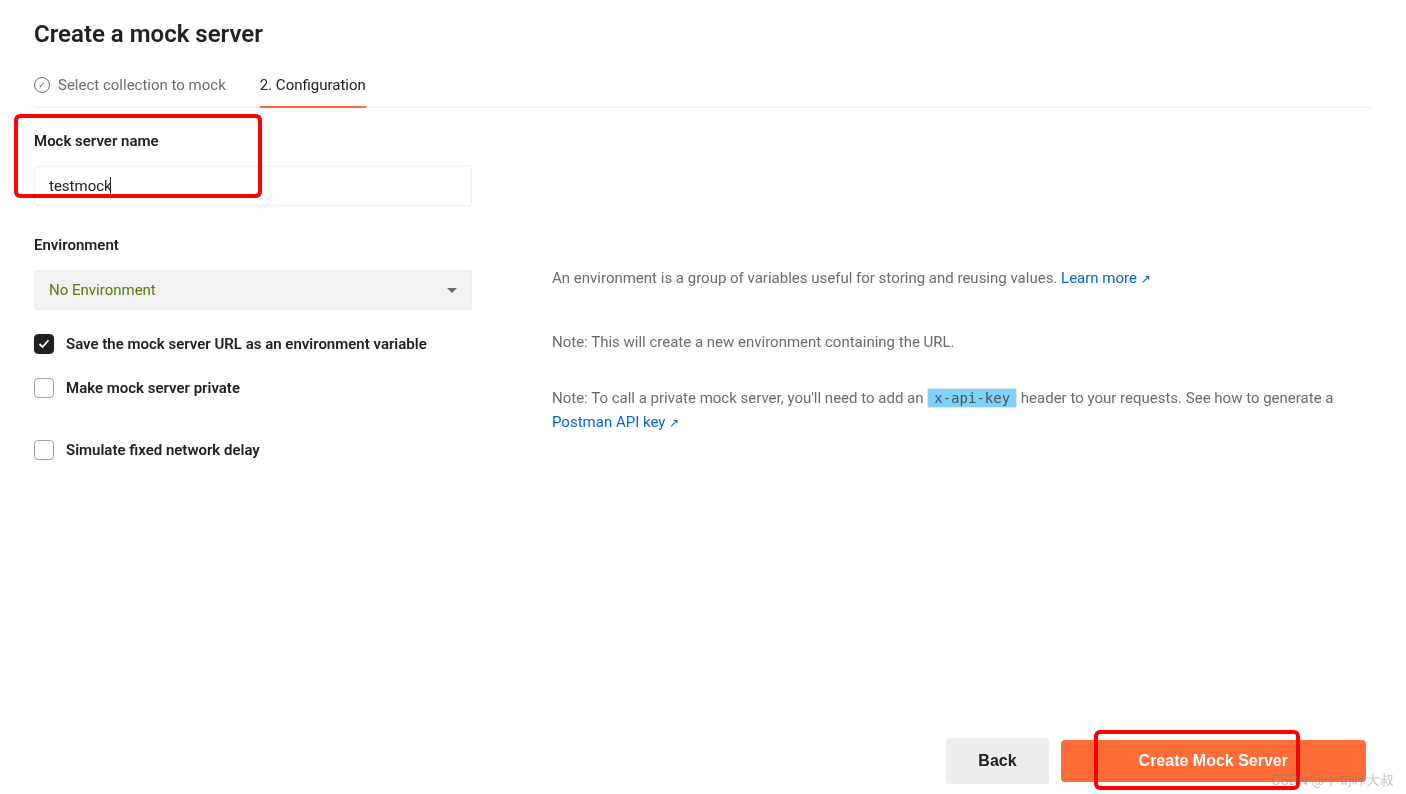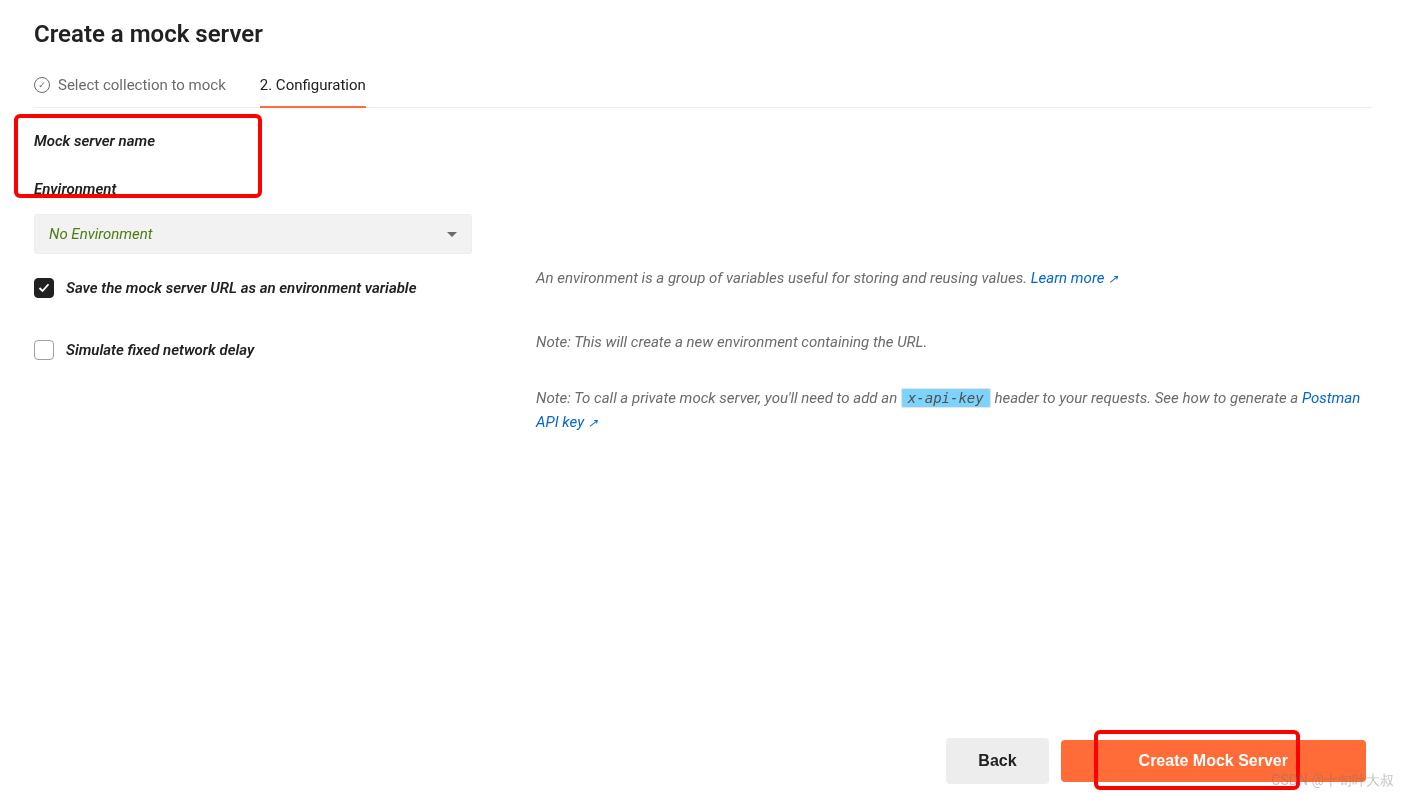--- a/index.html
+++ b/index.html
@@ -42,22 +42,21 @@
     }
     .step .circle-check {
       width: 16px; height: 16px;
       border: 1.5px solid #6b6b6b;
       border-radius: 50%;
       display: inline-flex; align-items: center; justify-content: center;
       font-size: 9px; color: #6b6b6b;
     }
     .content {
       display: flex;
-      gap: 32px;
-      font-style: italic;
+      gap: 48px;
     }
     .left-col { width: 470px; position: relative; }
     .right-col { flex: 1; padding-top: 110px; }
     .field-group { margin-bottom: 24px; }
     .label {
       font-weight: 600;
       font-size: 15px;
       color: #212121;
       margin-bottom: 16px;
       display: block;
@@ -204,39 +203,49 @@
   <div class="step active">
     <span>2. Configuration</span>
   </div>
 </div>
 
 <div class="content">
   <div class="left-col">
     <div class="field-group" style="position:relative;">
       <div class="red-box-1"></div>
       <label class="label">Mock server name</label>
+      <div class="text-input" style="display:flex;align-items:center;">
+        <span>testmock</span>
+          <span class="caret"></span>
+      </div>
     </div>
 
     <div class="field-group" style="margin-top:30px;">
       <label class="label">Environment</label>
       <div class="select-wrap">
         <span>No Environment</span>
         <span class="chevron"></span>
       </div>
     </div>
 
     <div class="checkbox-row sep-checks-top">
       <span class="checkbox checked">
         <svg viewBox="0 0 16 16">
             <path d="M2 8 L6 12 L14 3" stroke="#fff" stroke-width="2.5" fill="none"></path>
           </svg>
       </span>
       <span class="checkbox-label">Save the mock server URL as an environment variable</span>
     </div>
 
+    <div class="checkbox-row">
+      <span class="checkbox">
+        
+      </span>
+      <span class="checkbox-label">Make mock server private</span>
+    </div>
 
     <div class="checkbox-row sep-checks-tall">
       <span class="checkbox">
         
       </span>
       <span class="checkbox-label">Simulate fixed network delay</span>
     </div>
   </div>
 
   <div class="right-col">

